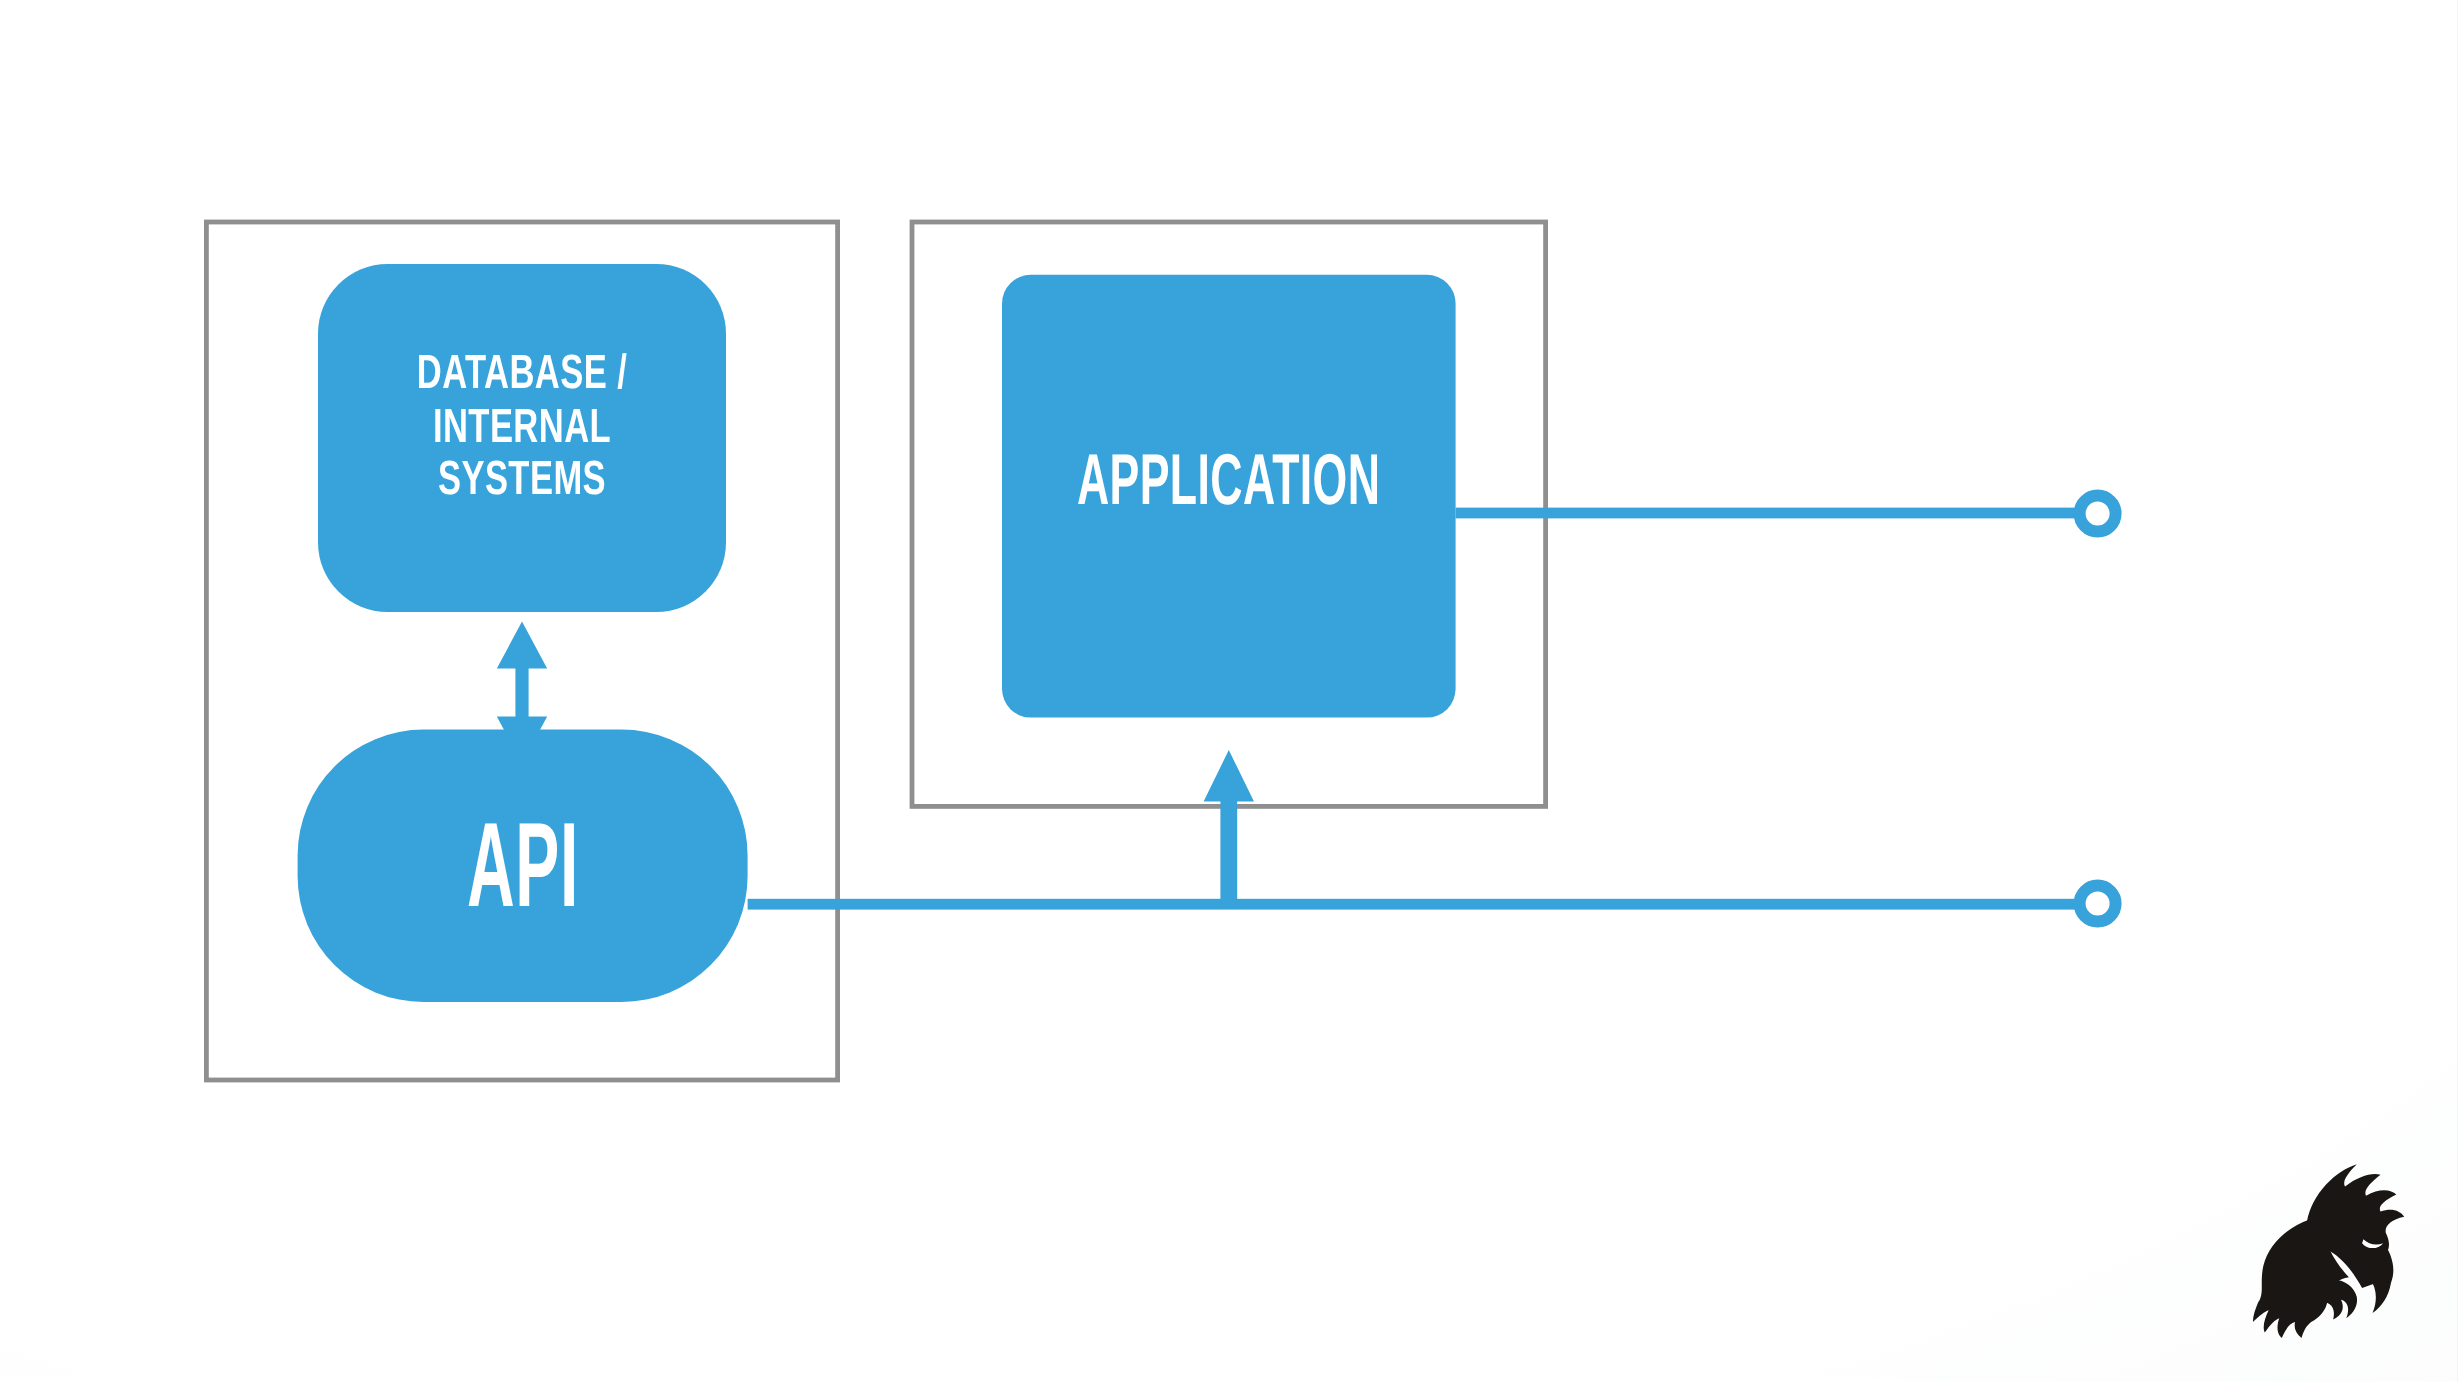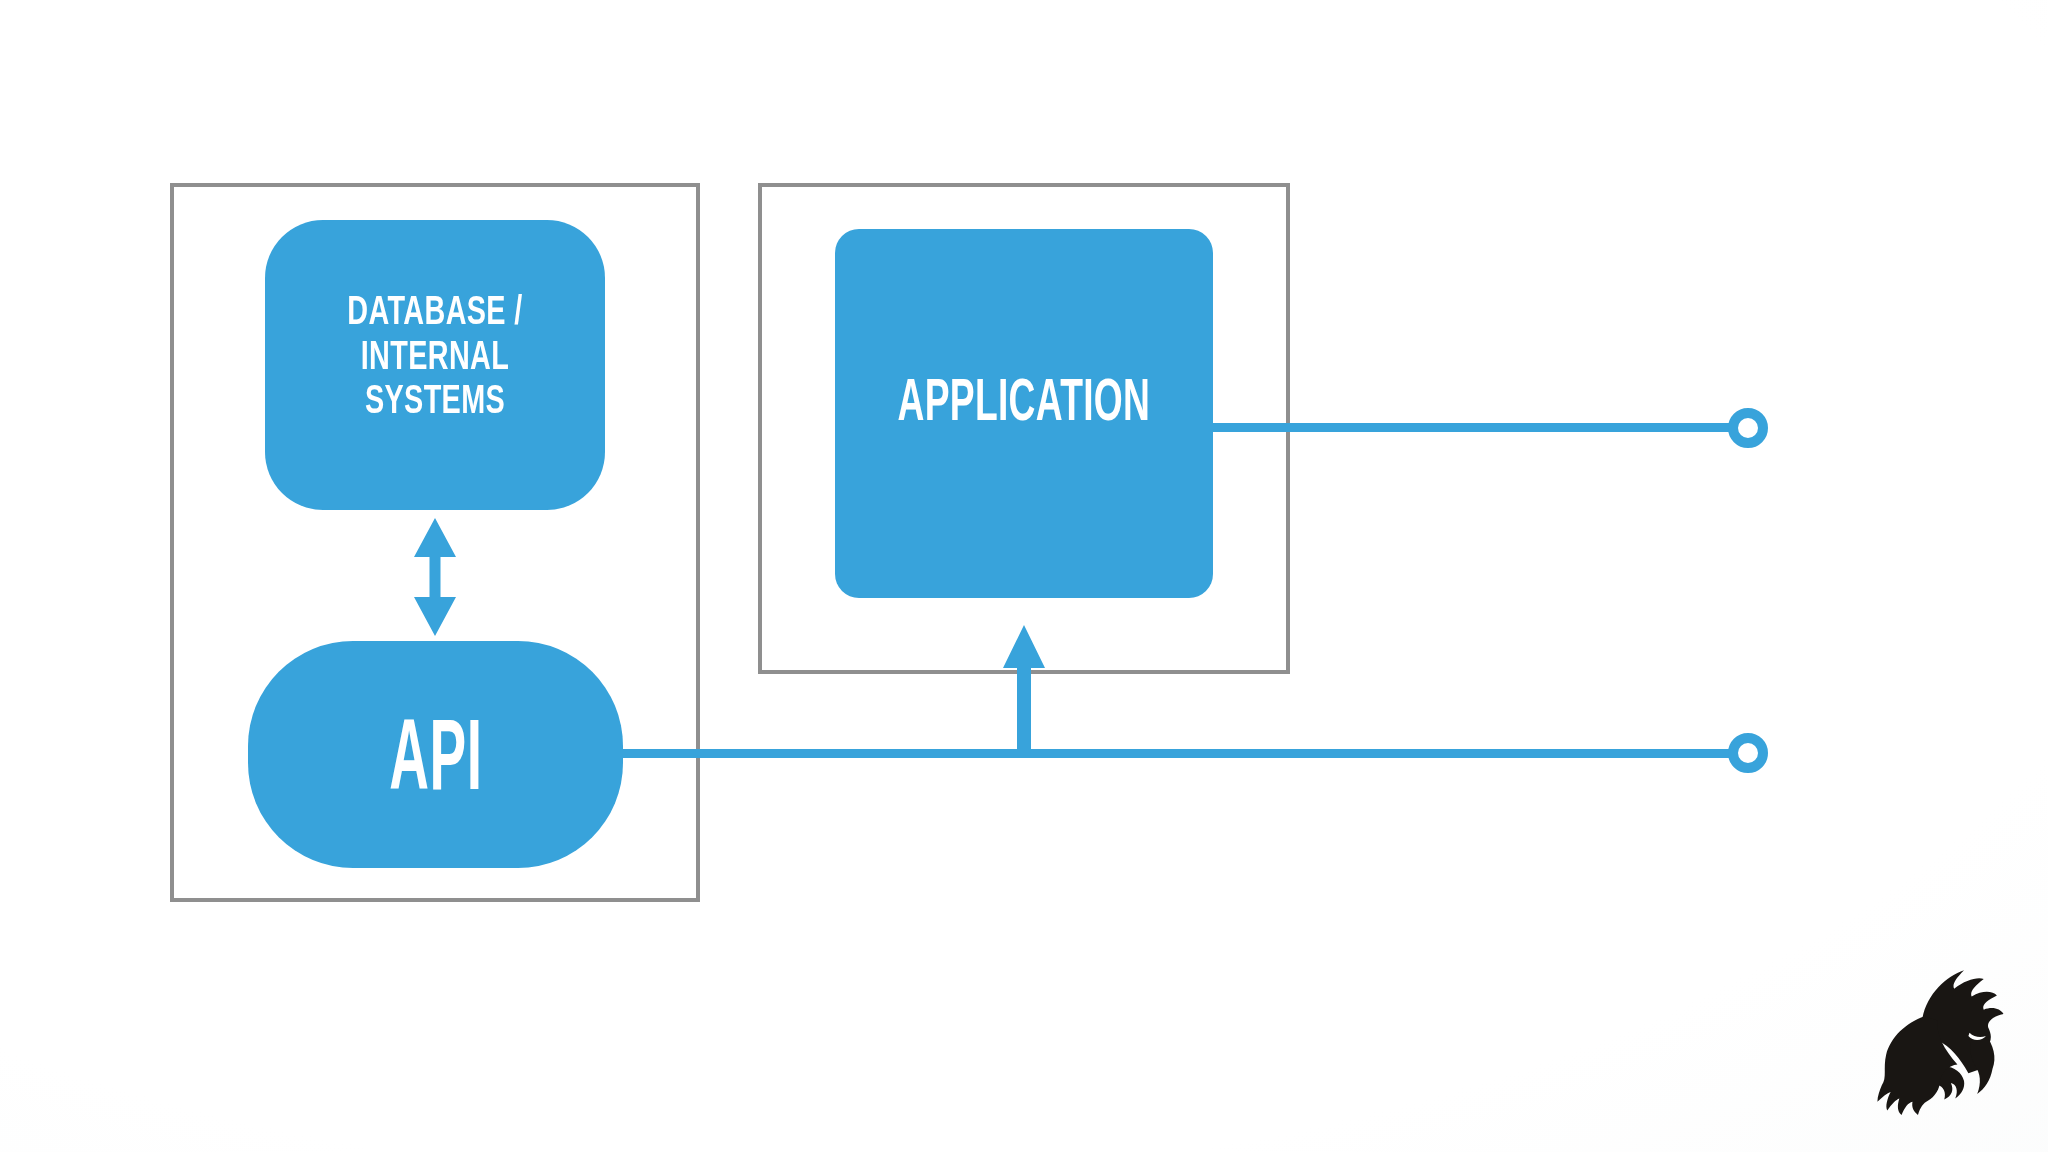--- a/index.html
+++ b/index.html
@@ -22,21 +22,21 @@
   }
   .group-left{ left:170px; top:183px; width:530px; height:719px; }
   .group-right{ left:758px; top:183px; width:532px; height:491px; }
   
   .node{
     position:absolute; background:var(--blue); color:var(--white);
     display:flex; align-items:center; justify-content:center;
     font-weight:bold; text-align:center;
   }
   .node-db{ left:265px; top:220px; width:340px; height:290px; border-radius:58px; }
-  .node-api{ left:248px; top:641px; width:375px; height:227px; border-radius:105px; }
+  .node-api{ left:248px; top:608px; width:375px; height:227px; border-radius:105px; }
   .node-app{ left:835px; top:229px; width:378px; height:369px; border-radius:24px; }
   
   .cond{ display:inline-block; white-space:nowrap; transform-origin:50% 50%; }
   .label-db{
     font-size:40px; line-height:1.12; white-space:normal; width:430px;
     transform:scaleX(0.72) translateY(-10px); letter-spacing:0.5px;
   }
   .label-api{ font-size:100px; transform:scaleX(0.55); letter-spacing:1px; }
   .label-app{ font-size:60px; transform:scaleX(0.62) translateY(-14px); letter-spacing:0.5px; }
   

